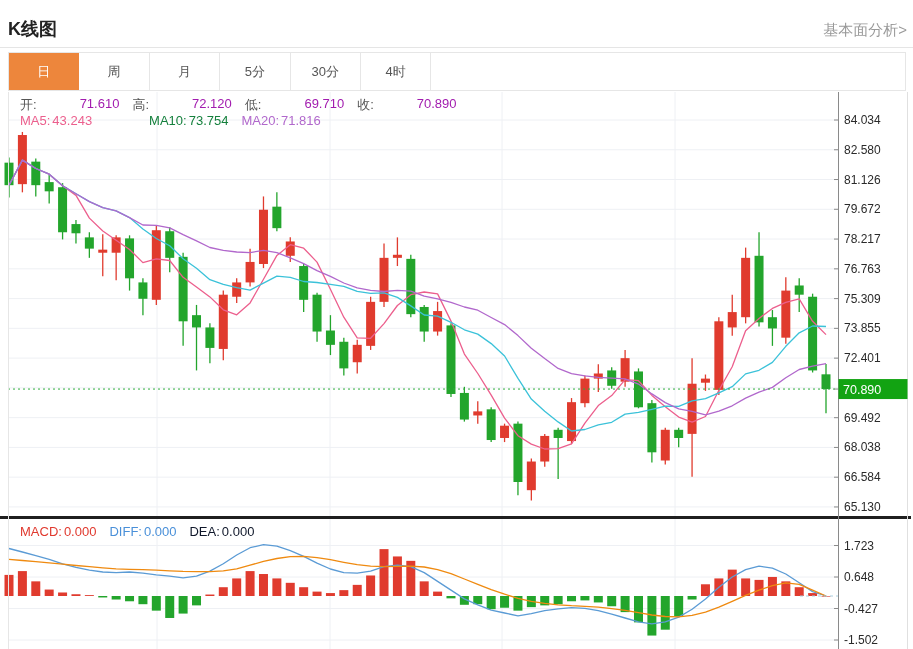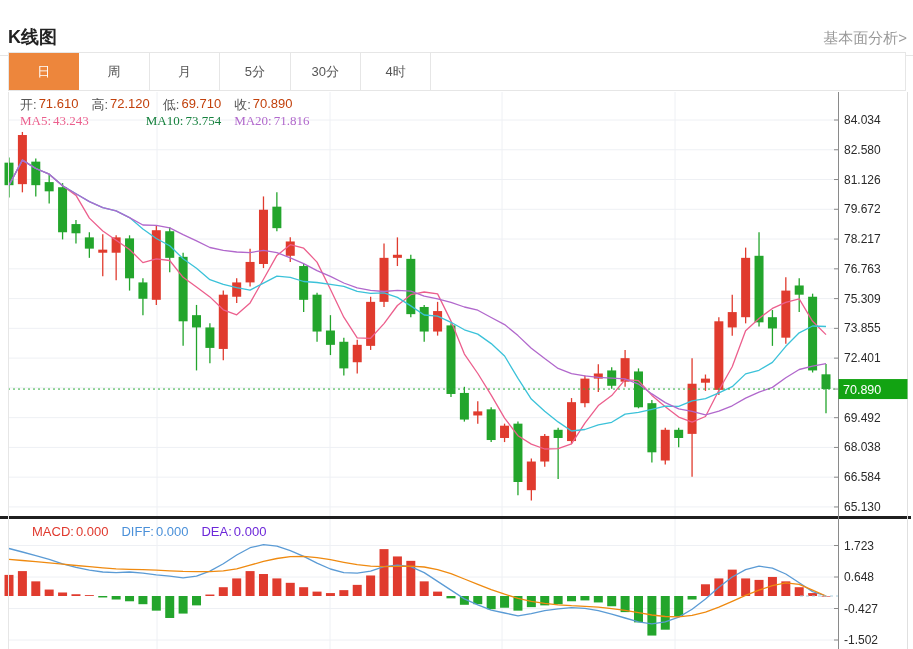--- a/index.html
+++ b/index.html
@@ -1,32 +1,32 @@
 <!DOCTYPE html>
 <html><head>
 <meta charset="utf-8">
 <style>
   html,body{margin:0;padding:0;background:#fff;width:913px;height:649px;overflow:hidden;
     font-family:"Liberation Sans","DejaVu Sans",sans-serif;}
   .app{position:relative;width:913px;height:649px;background:#fff;}
-  .header{position:absolute;left:0;top:16px;width:913px;height:40px;border-bottom:1px solid #e5e5e5;box-sizing:border-box;}
+  .header{position:absolute;left:0;top:8px;width:913px;height:40px;border-bottom:1px solid #e5e5e5;box-sizing:border-box;}
   .title{position:absolute;left:8px;top:9px;font-size:18px;font-weight:bold;color:#222;}
   .fa-link{position:absolute;right:6px;top:13px;font-size:15px;color:#999;text-decoration:none;cursor:pointer;}
   .tabs{position:absolute;left:8px;top:52px;width:898px;height:39px;box-sizing:border-box;
     border:1px solid #e6e6e6;display:flex;background:#fff;}
   .tab{width:70.4px;height:37px;line-height:37px;text-align:center;font-size:13px;color:#555;
     border-right:1px solid #e6e6e6;box-sizing:border-box;cursor:pointer;background:#fff;}
   .tab.active{background:#ed863c;color:#fff;border-right:1px solid #ed863c;}
   svg.chart{position:absolute;left:0;top:0;pointer-events:none;}
   .row{position:absolute;font-size:13px;display:flex;gap:13px;z-index:5;white-space:nowrap;}
   .row .pair{display:flex;gap:2px;}
   .lbl{color:#555;}
-  .val-green{color:#c2410c;}
+  .val-green{color:#a21caf;margin-left:41px;}
   .ma5{color:#ec5f8d;}  .ma10{color:#15803d;margin-left:44px;}  .ma20{color:#b168cc;}
-  .macd-red{color:#e0392e;} .macd-blue{color:#4a90d9;} .macd-orange{color:#6d28d9;justify-content:center;}
+  .macd-red{color:#e0392e;} .macd-blue{color:#4a90d9;} .macd-orange{color:#0f172a;justify-content:center;}
 </style>
 </head>
 <body>
 
 <div class="app">
 
   <div class="header">
     <div class="title">K线图</div>
     <a class="fa-link">基本面分析&gt;</a>
   </div>
@@ -323,36 +323,36 @@
     <span class="pair">
         <span class="lbl">低:</span>
         <span class="val-green">69.710</span>
       </span>
     <span class="pair">
         <span class="lbl">收:</span>
         <span class="val-green">70.890</span>
       </span>
   </div>
 
-  <div class="row" style="left:20px;top:113px;font-family:Liberation Serif, serif;">
+  <div class="row" style="left:20px;top:113px;">
     <span class="pair ma5">
         <span>MA5:</span>
         <span>43.243</span>
       </span>
     <span class="pair ma10">
         <span>MA10:</span>
         <span>73.754</span>
       </span>
     <span class="pair ma20">
         <span>MA20:</span>
         <span>71.816</span>
       </span>
   </div>
 
-  <div class="row" style="left:32px;top:524px;">
+  <div class="row" style="left:20px;top:524px;">
     <span class="pair macd-red">
         <span>MACD:</span>
         <span>0.000</span>
       </span>
     <span class="pair macd-blue">
         <span>DIFF:</span>
         <span>0.000</span>
       </span>
     <span class="pair macd-orange">
         <span>DEA:</span>

